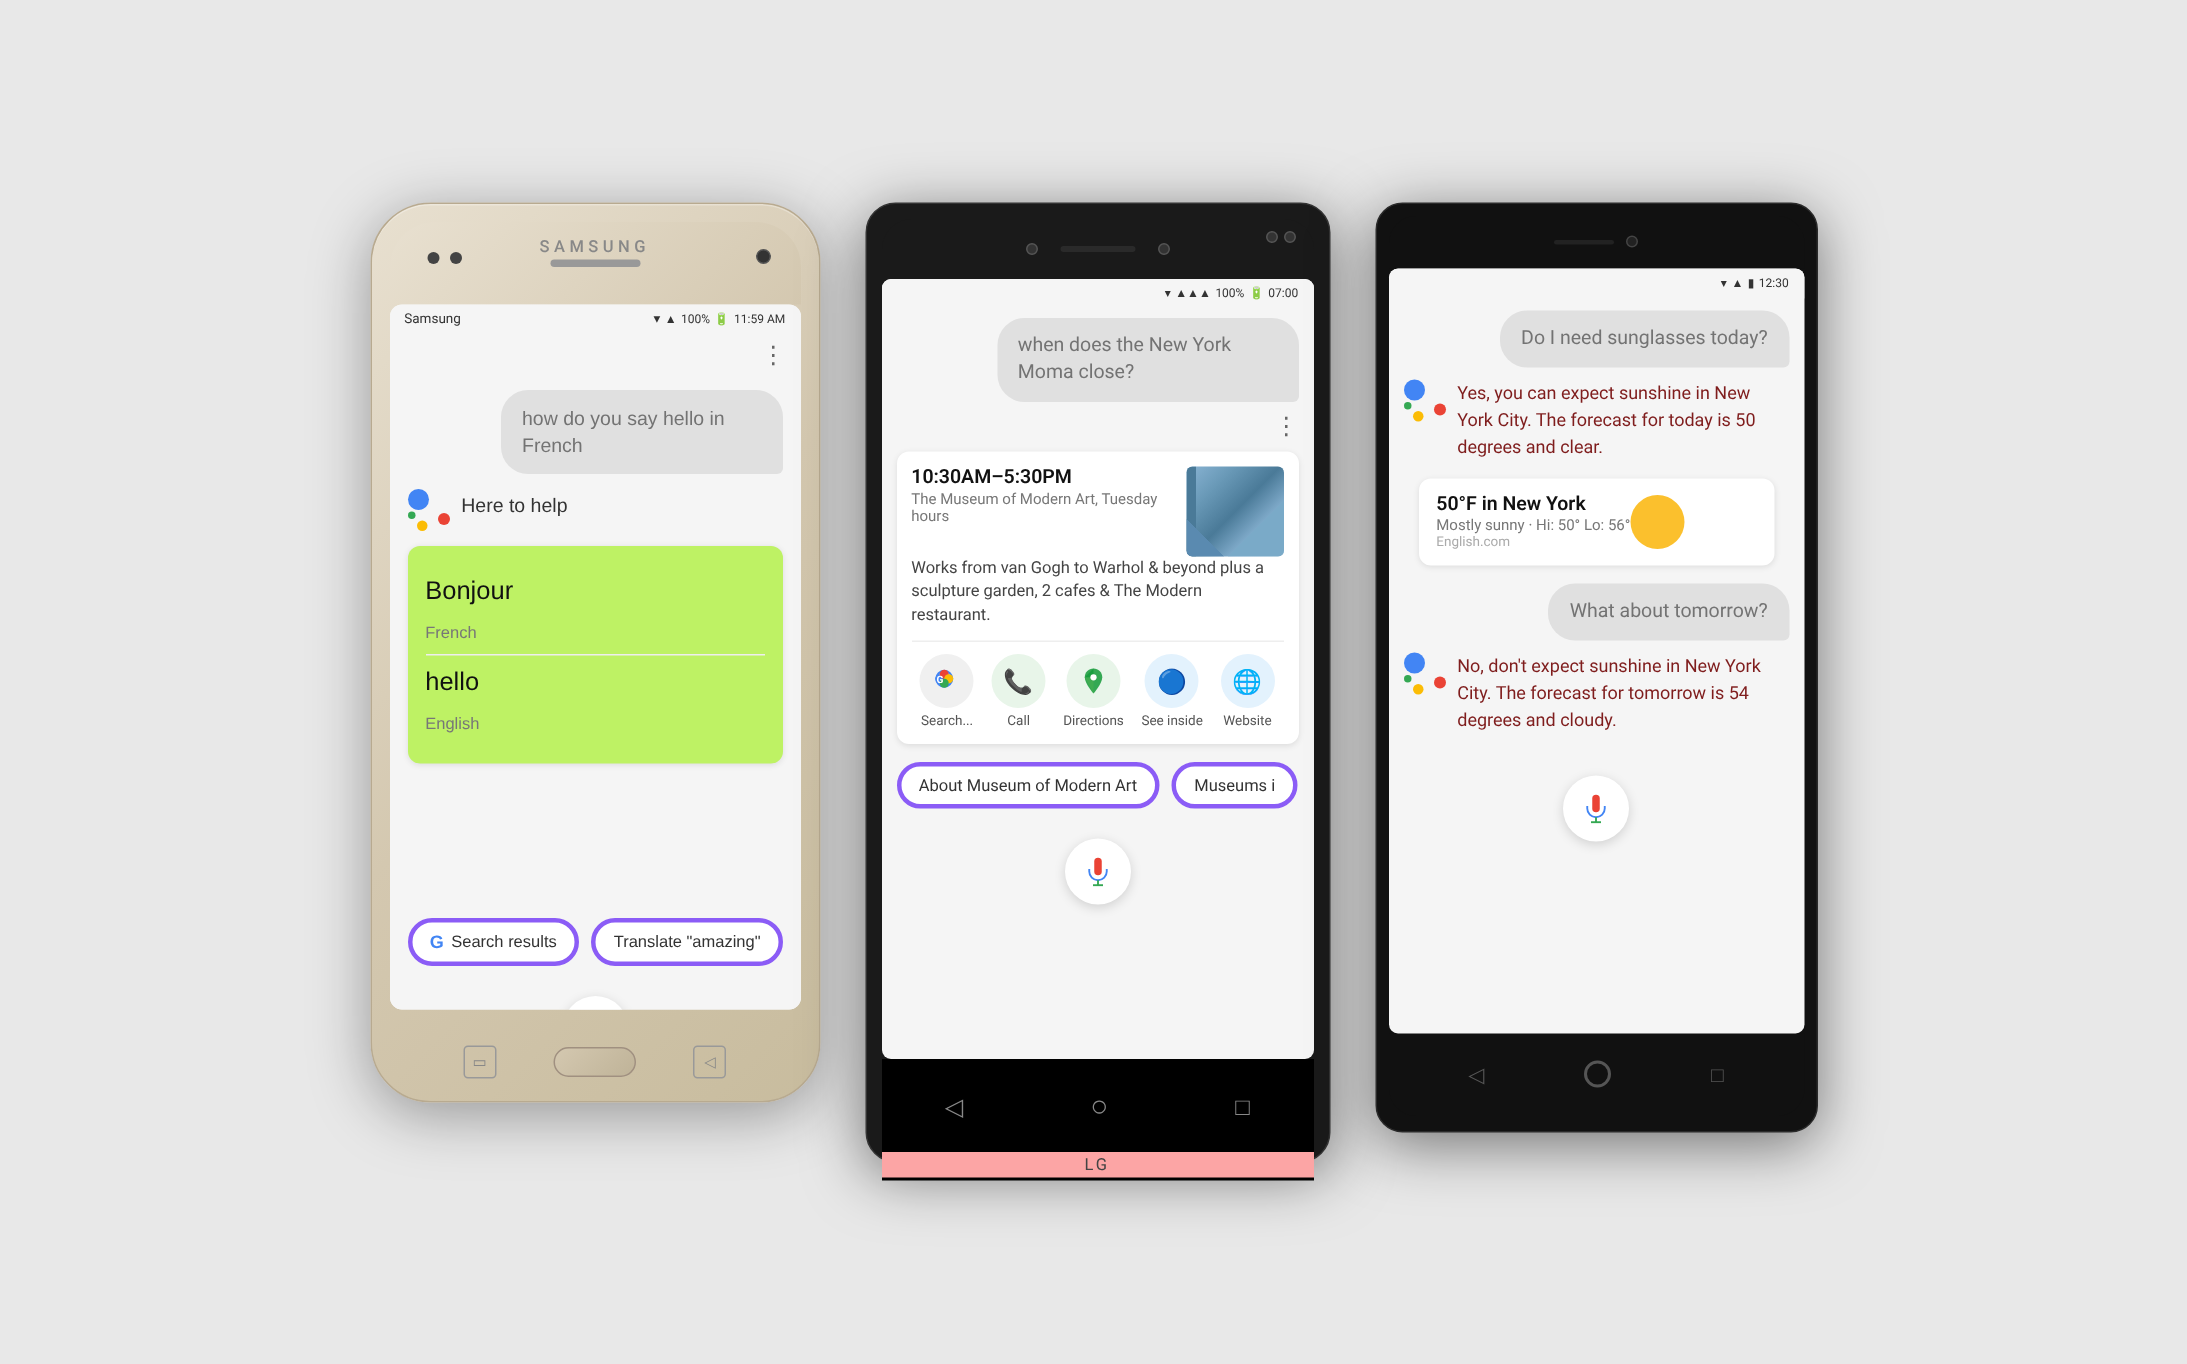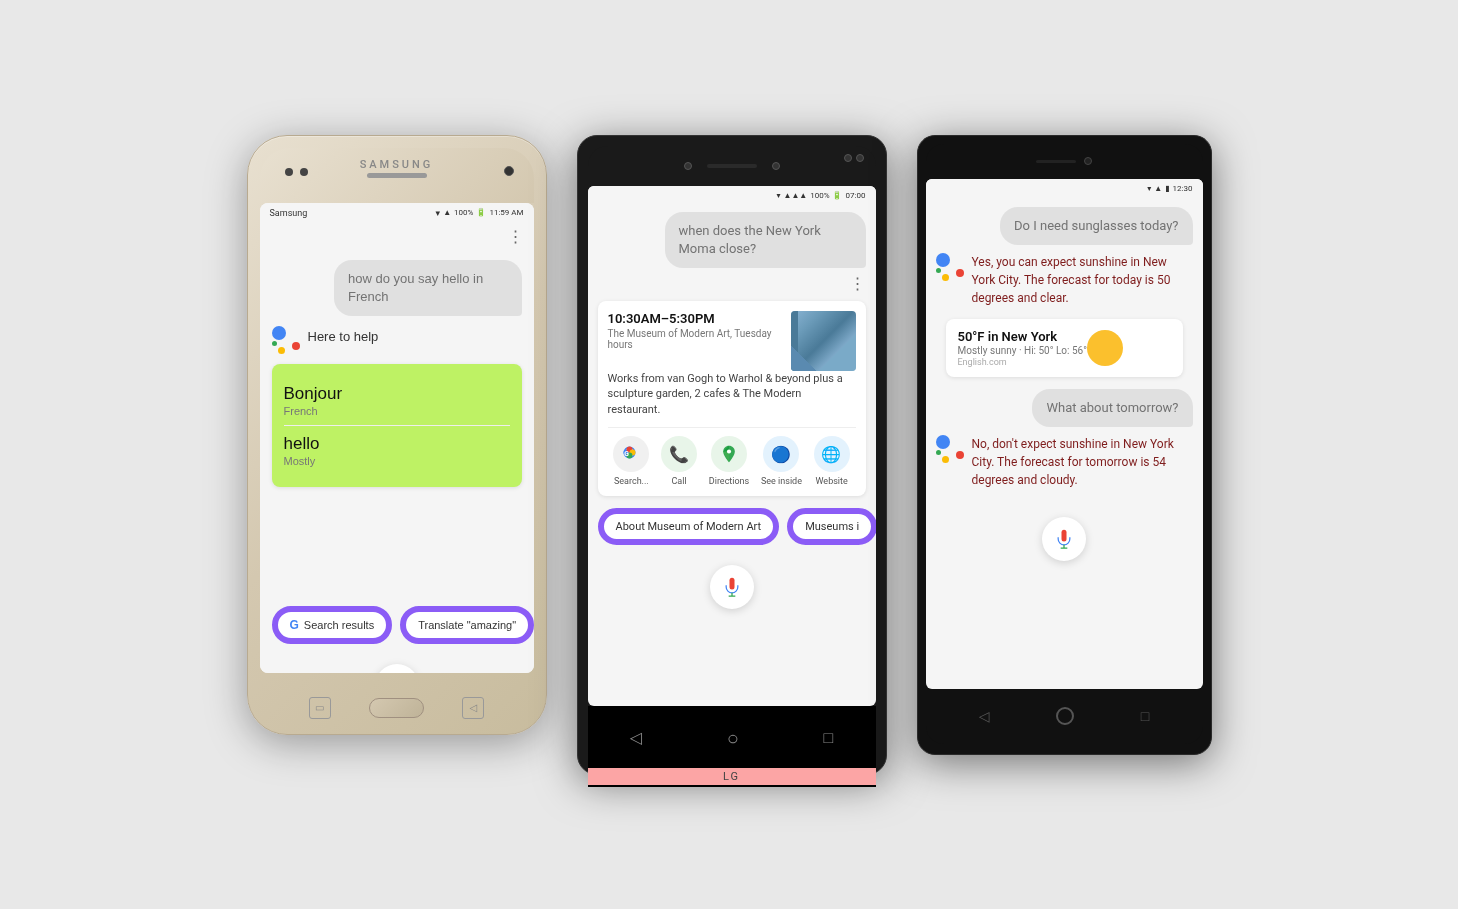--- a/index.html
+++ b/index.html
@@ -329,33 +329,33 @@
 
     .translation-word {
       font-size: 17px;
       font-weight: 500;
       color: #111;
     }
 
     .translation-lang {
       font-size: 11px;
       color: #777;
-      margin-top: 1px;
+      margin-top: 12px;
     }
 
     
     .chips-row {
       display: flex;
       gap: 8px;
       padding: 8px 12px;
       flex-wrap: nowrap;
     }
 
     .chip {
-      border: 6px solid #8b5cf6;
+      border: 3px solid #8b5cf6;
       border-radius: 20px;
       padding: 6px 12px;
       font-size: 11px;
       color: #333;
       background: #fff;
       display: flex;
       align-items: center;
       gap: 5px;
       white-space: nowrap;
       justify-content: center;
@@ -617,21 +617,21 @@
             <div class="assistant-text">Here to help</div>
           </div>
 
           <div class="translation-card">
             <div class="translation-row">
               <div class="translation-word">Bonjour</div>
               <div class="translation-lang">French</div>
             </div>
             <div class="translation-row">
               <div class="translation-word">hello</div>
-              <div class="translation-lang">Mostly</div>
+              <div class="translation-lang">English</div>
             </div>
           </div>
         </div>
 
         <div class="chips-row">
           <div class="chip">
             <span class="google-g">
               <span class="g-blue">G</span>
             </span>
             <span>Search results</span>

